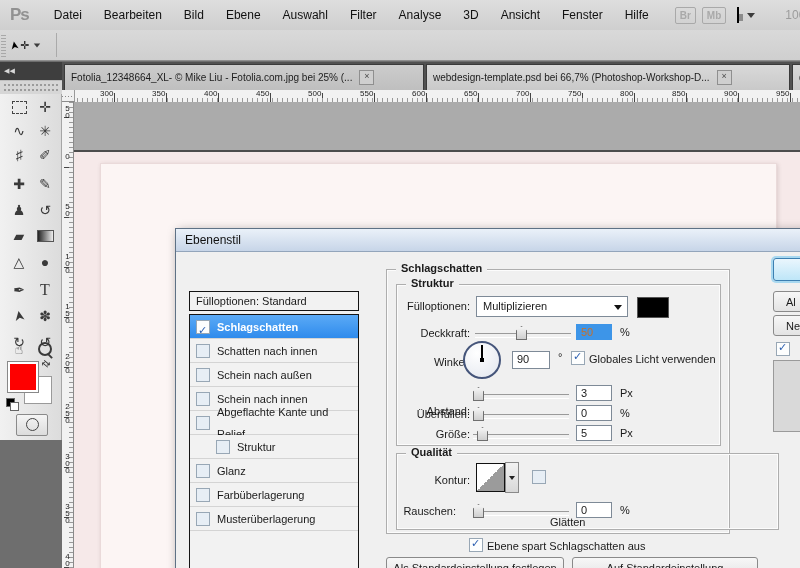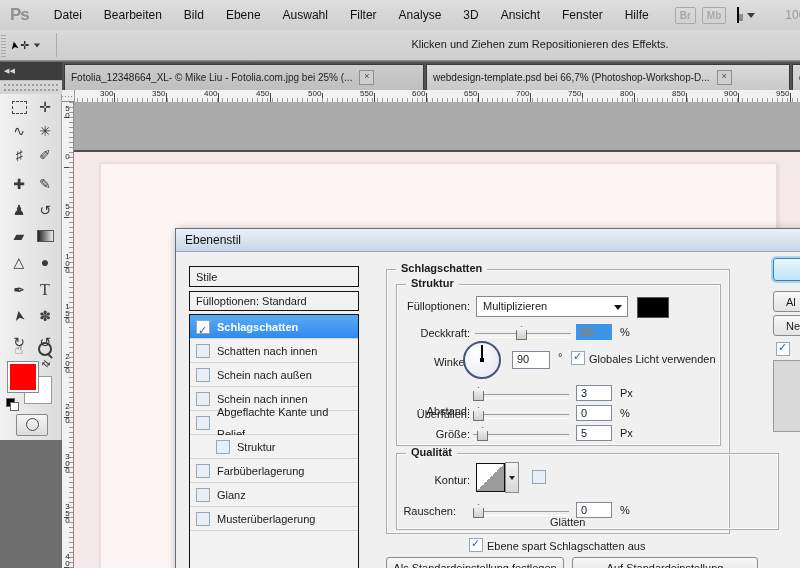--- a/index.html
+++ b/index.html
@@ -170,21 +170,20 @@
   </div>
 
   <div id="optionsbar" class="abs"></div>
   <div id="optgrip" class="abs"></div>
   <div id="movetool-box" class="abs">
     <span class="cursor">➤</span>
     <span class="cross">✛</span>
     <span class="dda" style="transform:scale(.8);"></span>
   </div>
   <div id="optsep" class="abs"></div>
-  <div id="optstatus" class="abs">Klicken und Ziehen zum Repositionieren des Effekts.</div>
 
   <div id="toolheader" class="abs">◀◀</div>
   <div id="tooldots" class="abs">
       <i></i>
       <i></i>
     </div>
   <div id="tabbar" class="abs">
     <div class="tab" style="left:2px;width:360px;background:linear-gradient(#cccccc,#bfbfbf);">
       <span class="ttl">Fotolia_12348664_XL- © Mike Liu - Fotolia.com.jpg bei 25% (...</span>
       <span class="tclose">×</span>
@@ -264,25 +263,20 @@
   <div id="swapcolors" class="abs">⇄</div>
   <div id="minicolors" class="abs">
       <i class="b"></i>
       <i class="w"></i>
     </div>
   <div id="quickmask" class="abs"><i></i></div>
 
   <div id="dialog" class="abs">
     <div id="dlgtitle" class="abs">Ebenenstil</div>
 
-    <div class="panelbox" style="left:13px;top:37px;width:170px;height:21px;">
-      <div class="lrow" style="border-bottom:none;height:19px;">
-        <span>Stile</span>
-        </div>
-    </div>
     <div class="panelbox" style="left:13px;top:62px;width:170px;height:20px;">
       <div class="lrow" style="border-bottom:none;height:18px;">
         <span>Fülloptionen: Standard</span>
         </div>
     </div>
     <div class="panelbox" style="left:13px;top:85px;width:170px;height:254px;border-bottom:none;">
       <div class="lrow sel">
         <span class="cb on"></span>
         <span>Schlagschatten</span>
         </div>
@@ -301,25 +295,25 @@
       <div class="lrow">
         <span class="cb"></span>
         <span>Abgeflachte Kante und Relief</span>
         </div>
       <div class="lrow ind">
         <span class="cb"></span>
         <span>Struktur</span>
         </div>
       <div class="lrow">
         <span class="cb"></span>
+        <span>Glanz</span>
+        </div>
+      <div class="lrow">
+        <span class="cb"></span>
         <span>Farbüberlagerung</span>
-        </div>
-      <div class="lrow">
-        <span class="cb"></span>
-        <span>Glanz</span>
         </div>
       <div class="lrow">
         <span class="cb"></span>
         <span>Musterüberlagerung</span>
         </div>
 
     </div>
 
     <div class="gbox" style="left:210px;top:40px;width:344px;height:265px;">
       <span class="glabel">Schlagschatten</span>

